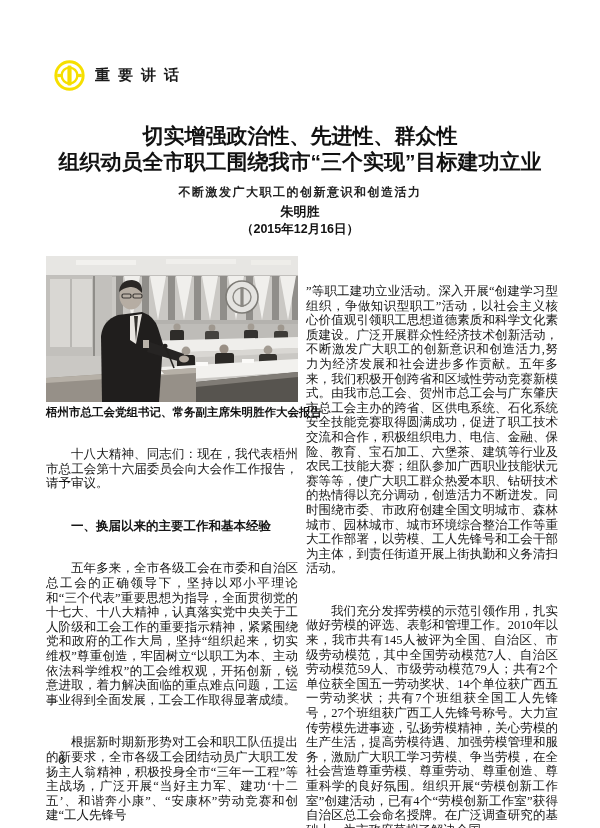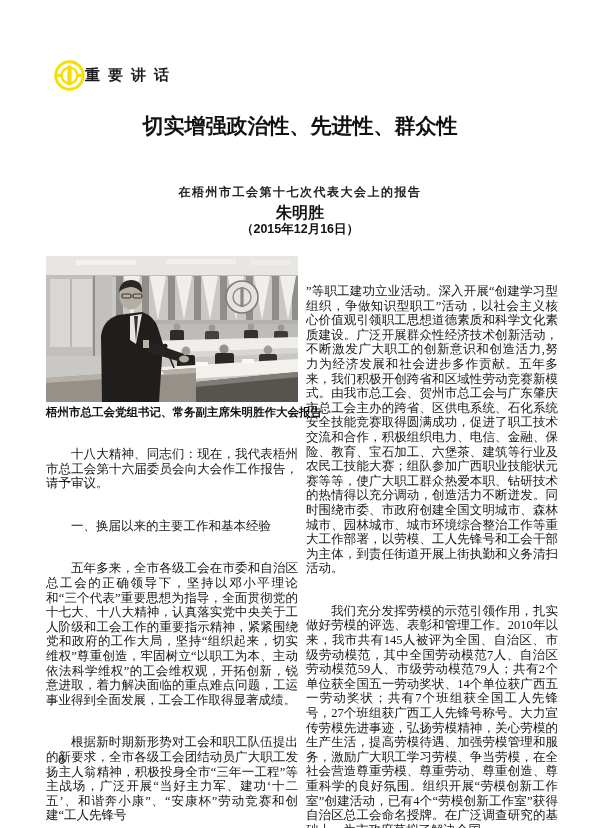--- a/index.html
+++ b/index.html
@@ -12,34 +12,35 @@
     background: #ffffff;
     overflow: hidden;
     margin: 0 auto;
   }
   
   .header {
     position: absolute;
     left: 54px; top: 60px;
     display: flex;
     align-items: center;
+    gap: 10px;
   }
   .header .logo { width: 31px; height: 31px; display: block; }
   .header .section-label {
     font-family: "Liberation Sans", "DejaVu Sans", sans-serif;
     font-weight: 700;
     font-size: 15px;
     color: #1a1a1a;
     letter-spacing: 8px;
     white-space: nowrap;
   }
   
   .title-block {
     position: absolute;
-    left: 0; top: 113px;
+    left: 0; top: 123px;
     width: 600px;
     text-align: center;
     font-family: "Liberation Sans", "DejaVu Sans", sans-serif;
     font-weight: 700;
     color: #111;
   }
   .title-line1 { font-size: 21px; line-height: 26px; }
   .title-line2 { font-size: 21px; line-height: 26px; }
   .subtitle {
     position: absolute;
@@ -52,21 +53,21 @@
     letter-spacing: 1.5px;
     color: #222;
   }
   .author {
     position: absolute;
     left: 0; top: 203px;
     width: 600px;
     text-align: center;
     font-family: "Liberation Sans", "DejaVu Sans", sans-serif;
     font-weight: 700;
-    font-size: 16px;
+    font-size: 13px;
     color: #111;
   }
   .date {
     position: absolute;
     left: 0; top: 221px;
     width: 600px;
     text-align: center;
     font-family: "Liberation Sans", "DejaVu Sans", sans-serif;
     font-weight: 700;
     font-size: 12.5px;
@@ -100,21 +101,21 @@
     font-size: 12.5px;
     line-height: 14.6px;
     color: #161616;
     text-align: justify;
   }
   .left-text { margin-top: 10px; }
   .body-text p { text-indent: 2em; margin-top: 28px; }
   .body-text p.no-indent { text-indent: 0; }
   .body-text .para-heading {
     font-family: "Liberation Sans", "DejaVu Sans", sans-serif;
-    font-weight: 400;
+    font-weight: 700;
     text-indent: 2em;
   }
   .page-number {
     position: absolute;
     left: 58px; top: 752px;
     font-family: "Liberation Sans", "DejaVu Sans", sans-serif;
     font-size: 13px;
     color: #222;
   }
 </style>
@@ -129,22 +130,23 @@
       <circle cx="17" cy="17" r="8.6" fill="none" stroke="#F6DF00" stroke-width="2.6"></circle>
       <rect x="14.7" y="6" width="4.6" height="22" rx="1.5" fill="#F6DF00"></rect>
       <rect x="3.5" y="15.2" width="6" height="3.6" fill="#F6DF00"></rect>
       <rect x="24.5" y="15.2" width="6" height="3.6" fill="#F6DF00"></rect>
     </svg>
     <span class="section-label">重要讲话</span>
   </div>
 
   <div class="title-block">
     <div class="title-line1">切实增强政治性、先进性、群众性</div>
+    <div class="title-line2">组织动员全市职工围绕我市“三个实现”目标建功立业</div>
   </div>
-  <div class="subtitle">在梧州市工会第十七次代表大会上的报告</div>
+  <div class="subtitle">不断激发广大职工的创新意识和创造活力</div>
   <div class="author">朱明胜</div>
   <div class="date">（2015年12月16日）</div>
 
   <div class="columns">
 
     <div class="col">
       <div class="photo-figure">
 
         <svg class="photo-frame" viewBox="0 0 252 146" preserveAspectRatio="none" aria-hidden="true">
 

